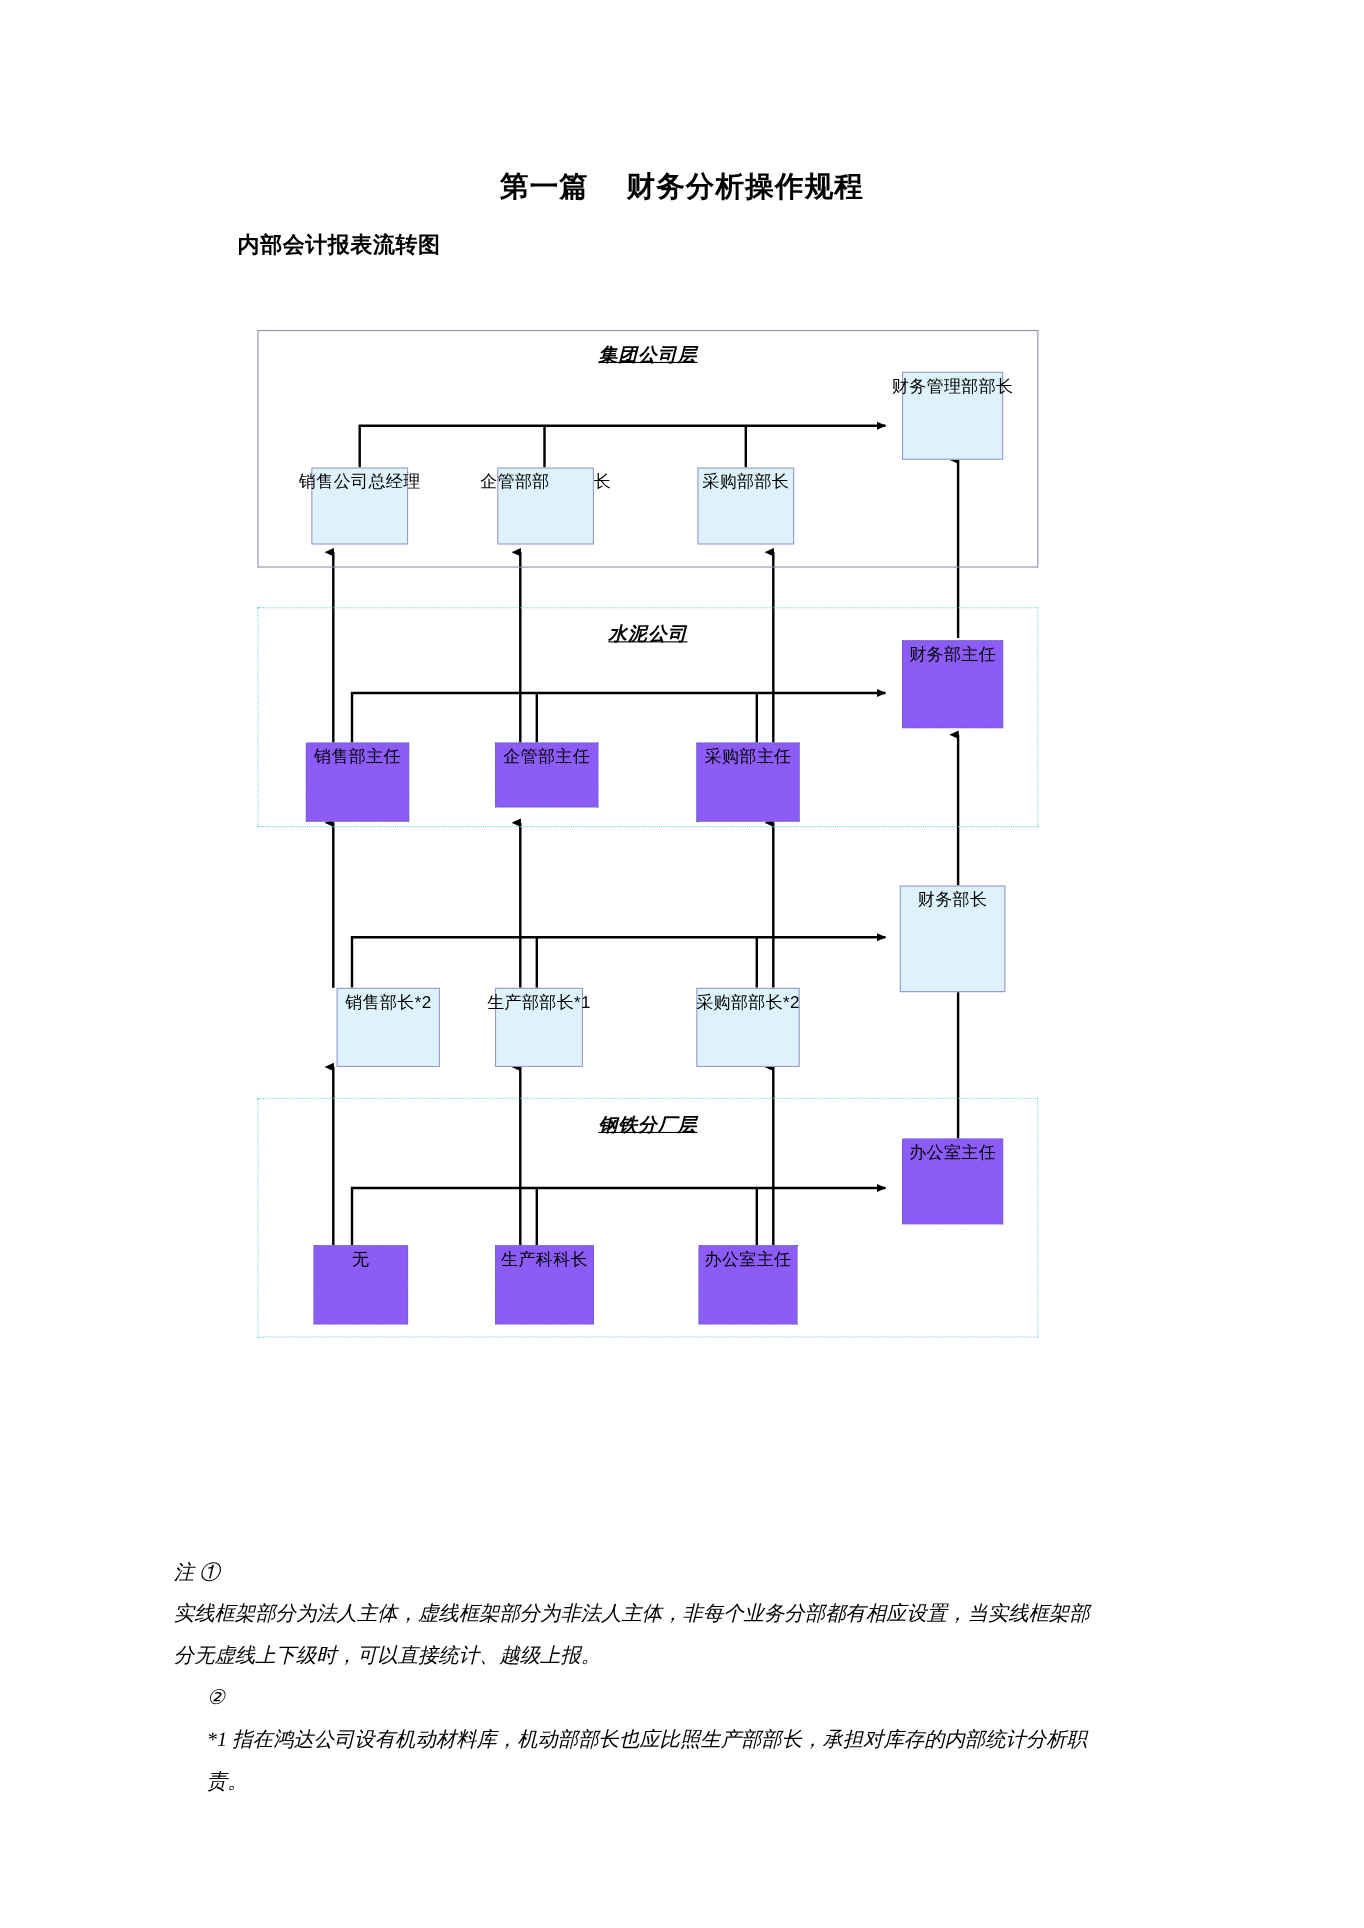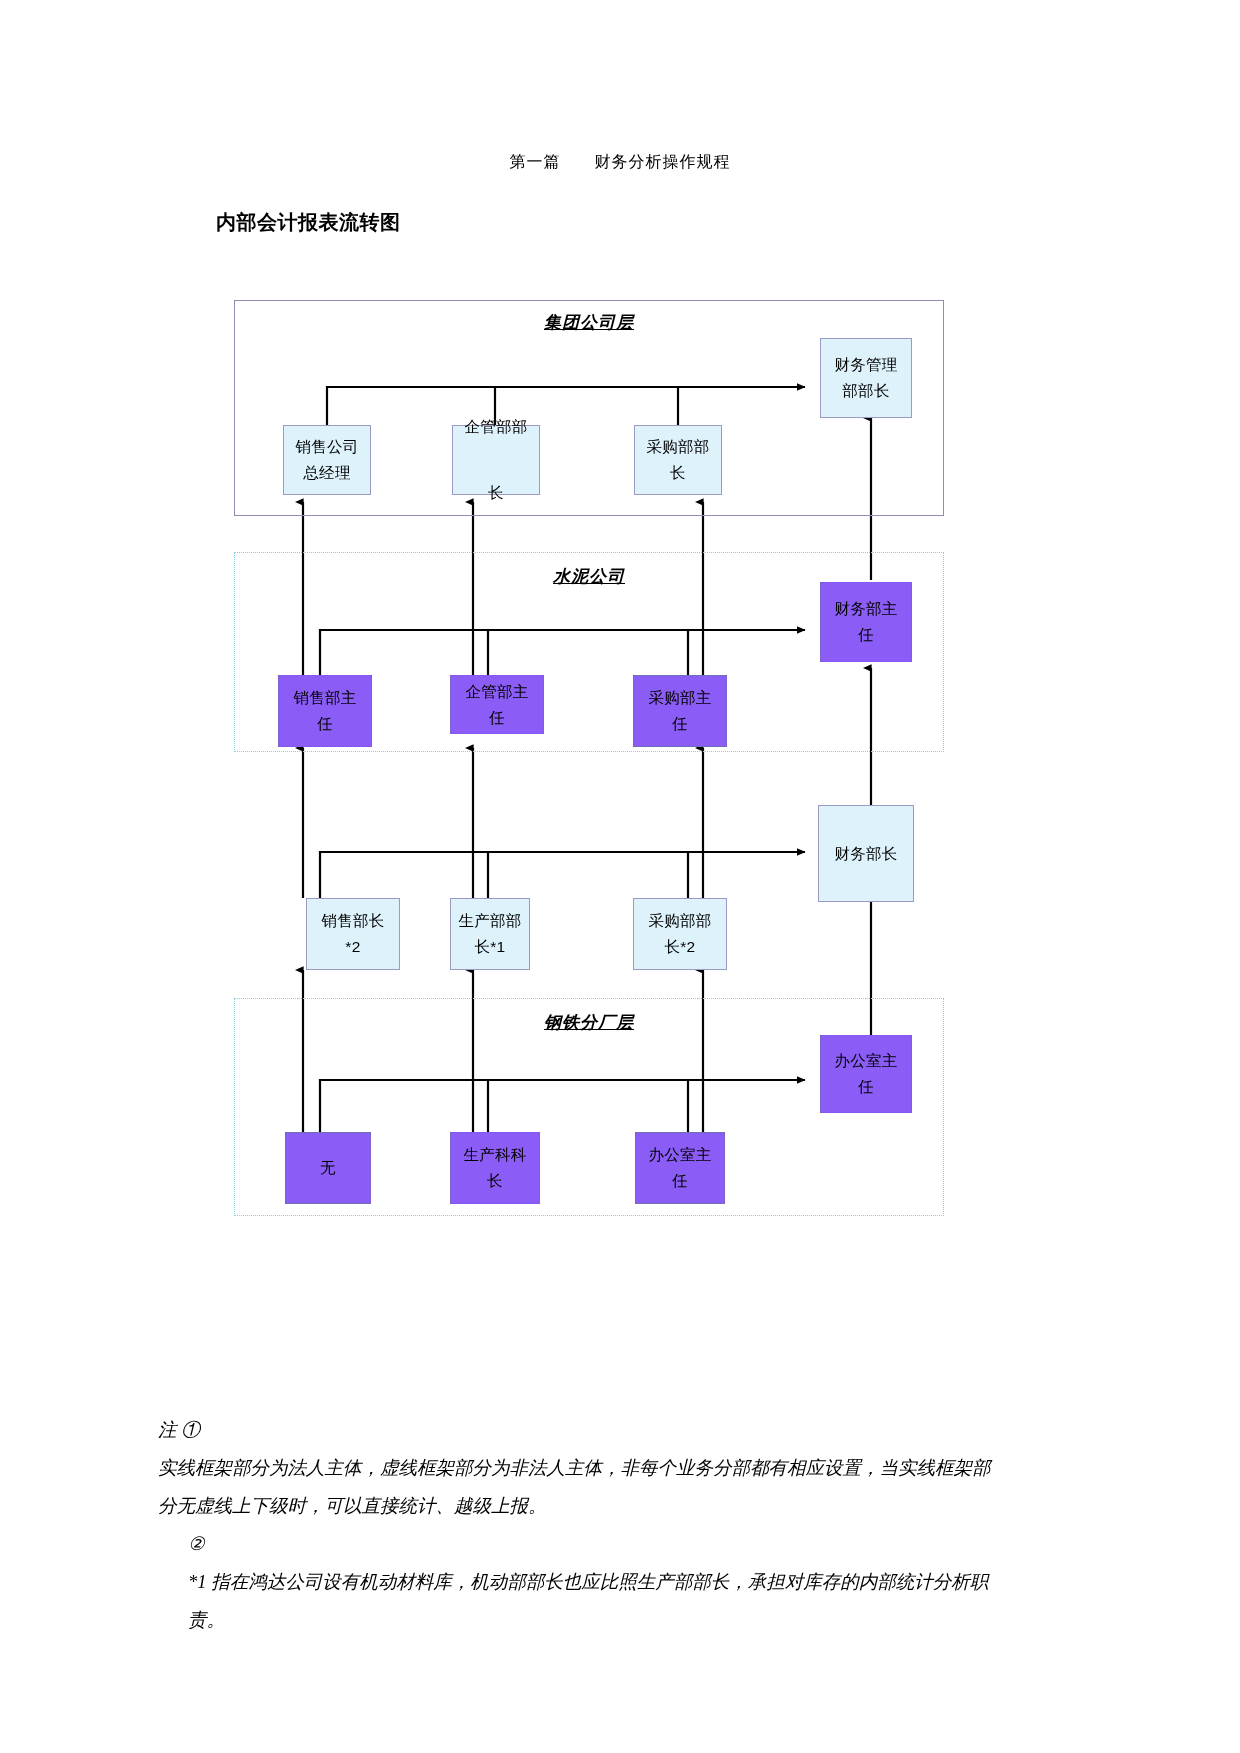--- a/index.html
+++ b/index.html
@@ -15,22 +15,22 @@
   }
 
   
   .page { position: relative; width: 1240px; height: 1753px; }
 
   .doc-title {
     position: absolute;
     left: 0; top: 152px;
     width: 1240px;
     text-align: center;
-    font-size: 16px;
-    font-weight: normal;
+    font-size: 26px;
+    font-weight: bold;
     letter-spacing: 1px;
     font-family: "Liberation Sans", "DejaVu Sans", sans-serif;
   }
   .doc-title .gap { display: inline-block; width: 34px; }
 
   .doc-subtitle {
     position: absolute;
     left: 216px; top: 209px;
     font-size: 20px;
     font-weight: bold;
@@ -62,22 +62,21 @@
     font-size: 17px;
     font-family: "Liberation Serif", "DejaVu Serif", serif;
     text-decoration: underline;
     letter-spacing: 1px;
   }
 
   
   .node {
     position: absolute;
     display: flex;
-    flex-direction: column;
-    align-items: center;
+    flex-direction: row;
     justify-content: center;
     text-align: center;
     font-size: 15.5px;
     line-height: 1.65;
     letter-spacing: 0.3px;
     font-family: "Liberation Sans", "DejaVu Sans", sans-serif;
     z-index: 5;
   }
   .node-blue {
     background: #ddf2fb;

